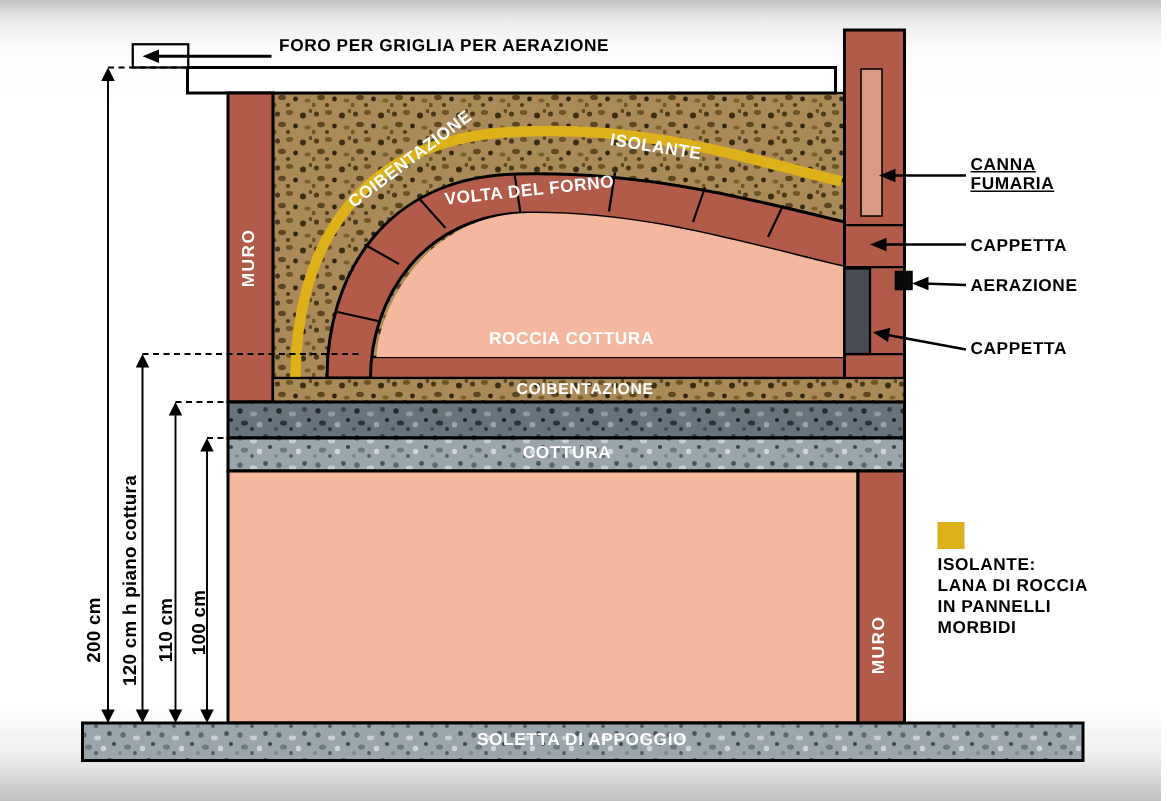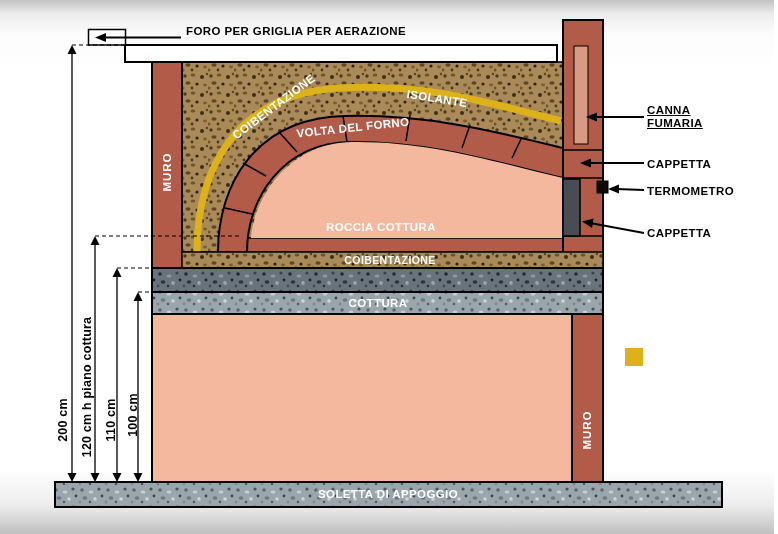--- a/index.html
+++ b/index.html
@@ -179,24 +179,30 @@
 
   <span class="lbl white vert" style="left:587px;top:430px;letter-spacing:1px">MURO</span>
 
   <span class="lbl white center" style="left:388px;top:494px">SOLETTA DI APPOGGIO</span>
 
   <span class="lbl pre" style="left:647px;top:104px">CANNA
 FUMARIA</span>
 
   <span class="lbl" style="left:647px;top:158px">CAPPETTA</span>
 
-  <span class="lbl" style="left:647px;top:185px">TERMOMETRO</span>
+  <span class="lbl" style="left:647px;top:185px">AERAZIONE</span>
 
   <span class="lbl" style="left:647px;top:227px">CAPPETTA</span>
 
+  <div class="lbl legend-lines" style="left:625px;top:370px">
+    <span>ISOLANTE:</span>
+    <span>LANA DI ROCCIA</span>
+    <span>IN PANNELLI</span>
+    <span>MORBIDI</span>
+  </div>
 
   <span class="lbl dim vert" style="left:63px;top:420px">200 cm</span>
 
   <span class="lbl dim vert" style="left:87px;top:387px">120 cm h piano cottura</span>
 
   <span class="lbl dim vert" style="left:111px;top:420px">110 cm</span>
 
   <span class="lbl dim vert" style="left:133px;top:415px">100 cm</span>
 
 </div>

